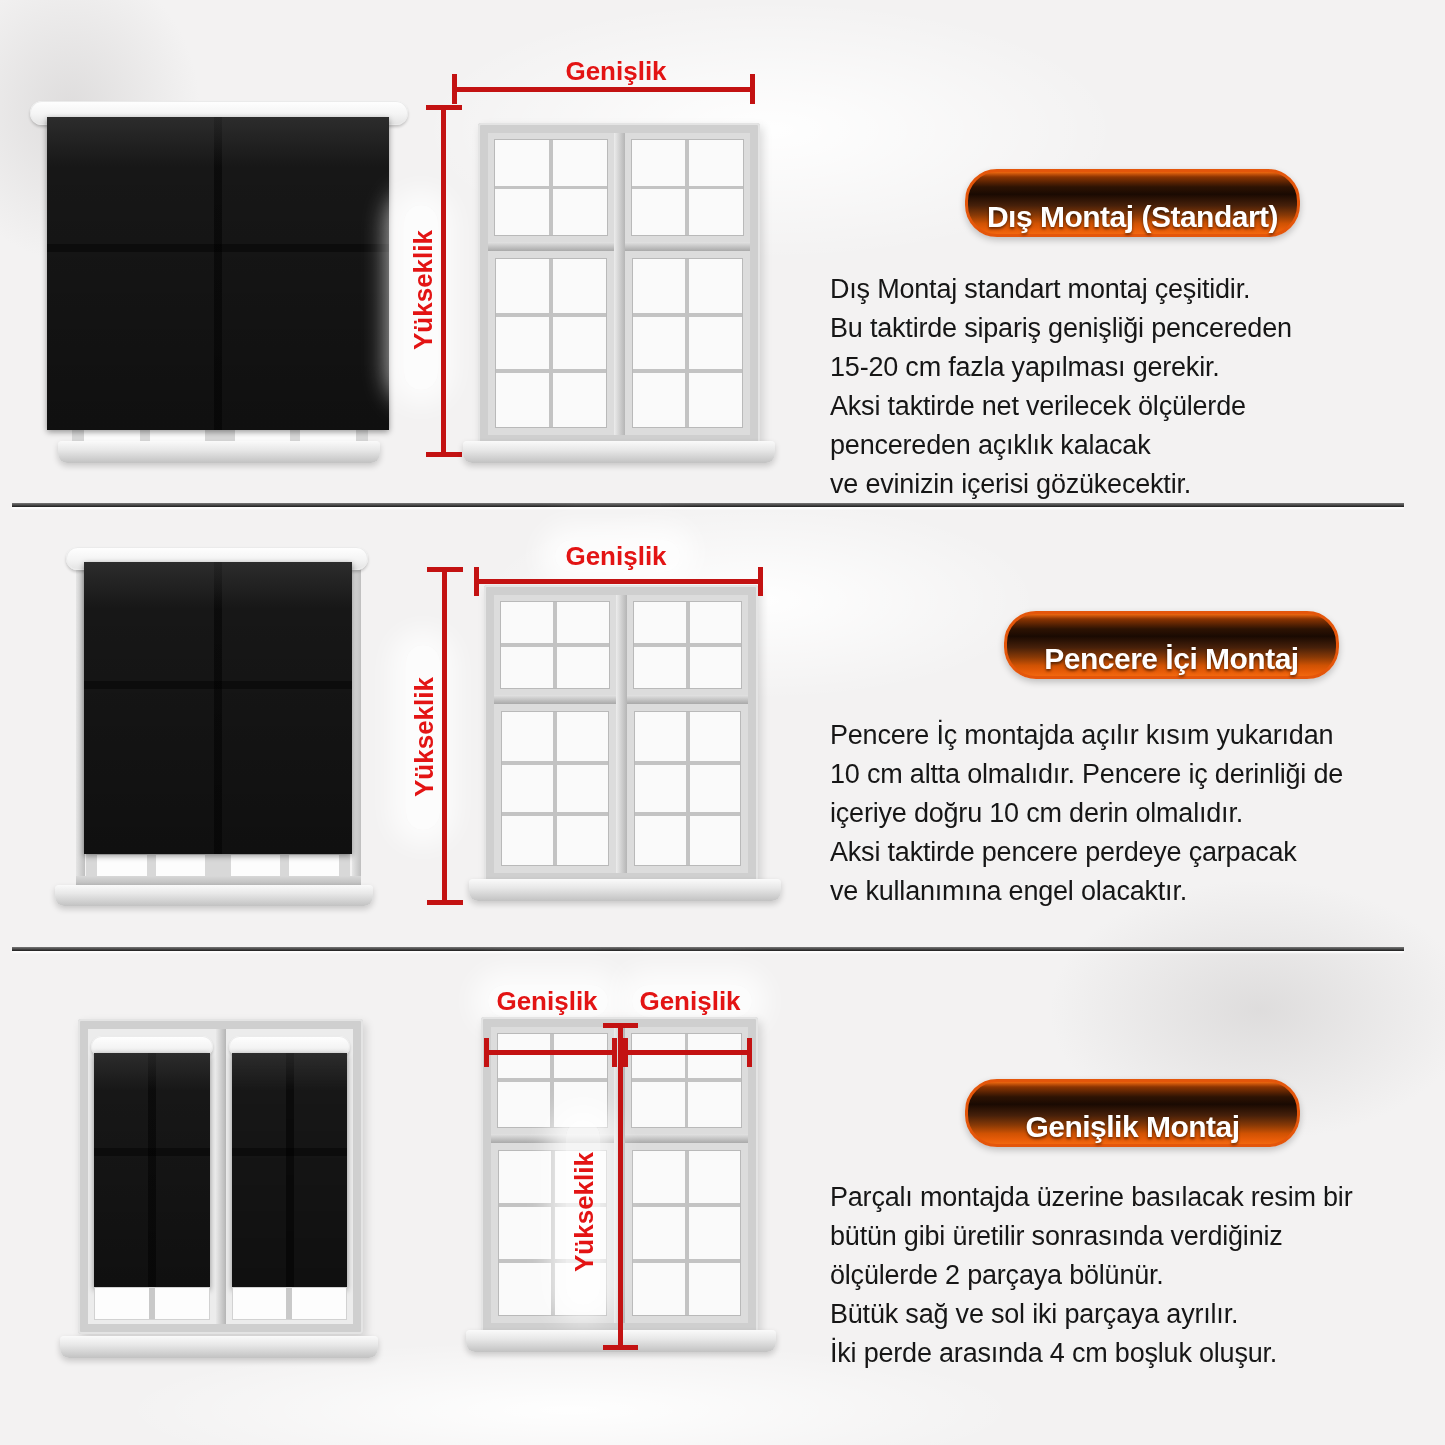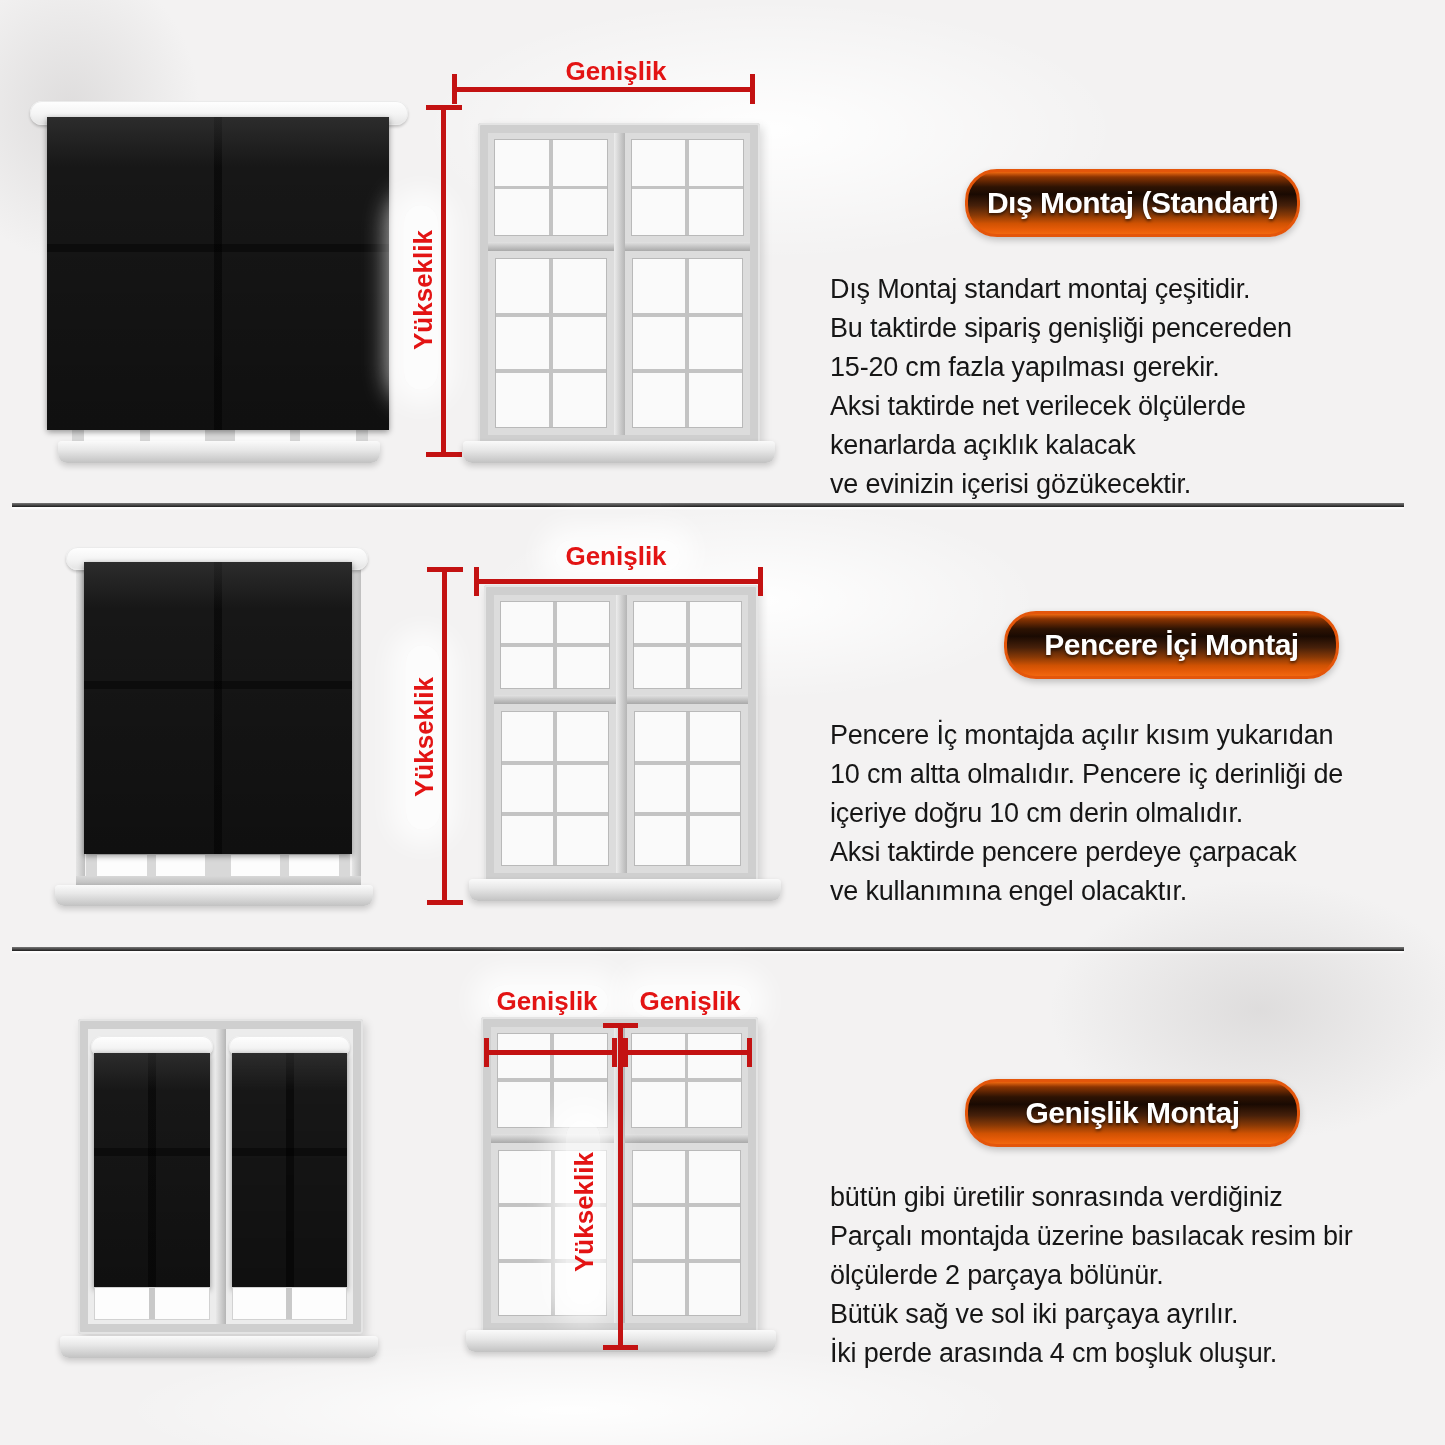--- a/index.html
+++ b/index.html
@@ -73,21 +73,21 @@
   .mlabel { position:absolute; color:#e31414; font-weight:bold; font-size:26px;
             line-height:30px; text-align:center; white-space:nowrap; }
   .mlabel.vert { transform:rotate(-90deg); transform-origin:center center; }
   .glow { position:absolute; background:rgba(255,255,255,.72); border-radius:22px;
           box-shadow:0 0 24px 16px rgba(255,255,255,.72); }
 
   
   .badge { position:absolute; width:335px; height:68px; border-radius:32px;
     background:linear-gradient(180deg,#ef680f 0%,#8a3402 8%,#2e1303 24%,#1a0a02 36%,#46200a 54%,#8a3a06 70%,#cf5203 83%,#e85c08 93%,#f1680f 100%);
     border:3px solid #e4560b;
-    display:flex; align-items:center; justify-content:center;
+    display:flex; align-items:flex-end; justify-content:center;
     color:#ffffff; font-weight:bold; font-size:30px; letter-spacing:-0.5px;
     text-shadow:0 2px 3px rgba(0,0,0,.55);
     box-shadow:0 3px 7px rgba(0,0,0,.22); }
   .desc { position:absolute; left:830px; color:#161616; font-weight:normal;
           font-size:27px; line-height:39px; white-space:nowrap; letter-spacing:-0.2px; }
   .desc span { display:block; }
 </style>
 </head>
 <body>
 
@@ -135,21 +135,21 @@
     <div class="sill" style="left:463px; top:441px; width:312px; height:22px;"></div>
 
     <div class="badge" style="left:965px; top:169px;">
       <span>Dış Montaj (Standart)</span>
     </div>
     <div class="desc" style="top:270px;">
       <span>Dış Montaj standart montaj çeşitidir.</span>
       <span>Bu taktirde sipariş genişliği pencereden</span>
       <span>15-20 cm fazla yapılması gerekir.</span>
       <span>Aksi taktirde net verilecek ölçülerde</span>
-      <span>kenarlarda açıklık kalacak</span>
+      <span>pencereden açıklık kalacak</span>
       <span>ve evinizin içerisi gözükecektir.</span>
     </div>
   </div>
 
   <div class="sep" style="top:503px;"></div>
 
   <div>
 
     <div class="sideframe" style="left:76px; top:563px; height:320px;"></div>
     <div class="sideframe" style="left:352px; top:563px; height:320px;"></div>
@@ -253,21 +253,21 @@
     <div class="glow" style="left:566px; top:1120px; width:34px; height:185px;"></div>
     <div class="aline" style="left:618px; top:1026px; width:5px; height:321px;"></div>
     <div class="acap" style="left:603px; top:1023px; width:35px; height:5px;"></div>
     <div class="acap" style="left:603px; top:1345px; width:35px; height:5px;"></div>
     <div class="mlabel vert" style="left:524px; top:1197px; width:120px; height:30px;">Yükseklik</div>
 
     <div class="badge" style="left:965px; top:1079px;">
       <span>Genişlik Montaj</span>
     </div>
     <div class="desc" style="top:1178px;">
+      <span>Parçalı montajda üzerine basılacak resim bir</span>
       <span>bütün gibi üretilir sonrasında verdiğiniz</span>
-      <span>Parçalı montajda üzerine basılacak resim bir</span>
       <span>ölçülerde 2 parçaya bölünür.</span>
       <span>Bütük sağ ve sol iki parçaya ayrılır.</span>
       <span>İki perde arasında 4 cm boşluk oluşur.</span>
     </div>
   </div>
 
 </div>
 
 </body></html>

